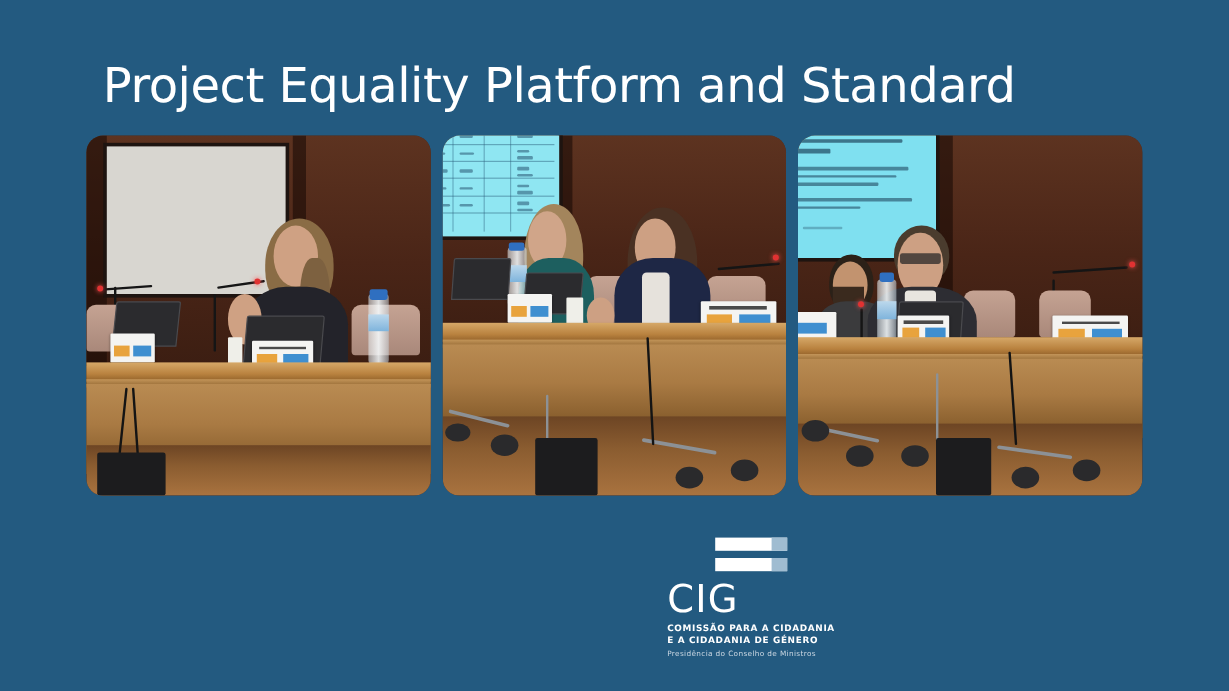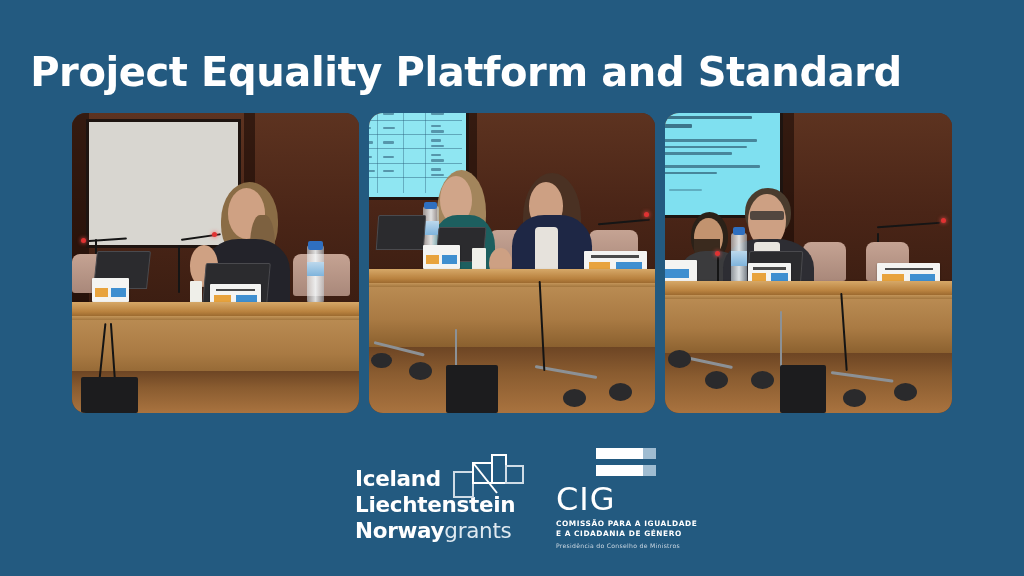--- a/index.html
+++ b/index.html
@@ -23,21 +23,21 @@
 
   
   #title {
     position: absolute;
     left: 0;
     top: 48px;
     width: 932px;
     text-align: center;
     color: #ffffff;
     font-family: "DejaVu Sans", sans-serif;
-    font-weight: bold;
+    font-weight: normal;
     font-size: 40px;
     letter-spacing: -0.4px;
     line-height: 48px;
     white-space: nowrap;
   }
 
   
   #photo-strip {
     position: absolute;
     left: 72px;
@@ -566,45 +566,31 @@
       <div class="chair-wheels" style="left:62%;top:92%;width:8%;height:6%;"></div>
       <div class="chair-wheels" style="left:80%;top:90%;width:8%;height:6%;"></div>
       <div class="speaker-box" style="left:40%;top:84%;width:16%;height:16%;"></div>
       <div class="cable" style="left:62%;top:60%;width:2px;height:26%;transform:rotate(-4deg);"></div>
     </div>
 
   </div>
 
   <div id="logos">
 
-    <div id="grants-logo">
-      <div id="grants-words">
-        <span class="line">Iceland</span>
-        <span class="line">Liechtenstein</span>
-        <span class="line"><span>Norway</span><span class="light">grants</span></span>
-      </div>
-      <svg id="grants-mark" viewBox="0 0 72 44">
-        <rect x="1" y="18" width="19" height="25" fill="none" stroke="#cfdce6" stroke-width="2"></rect>
-        <rect x="20" y="9" width="19" height="20" fill="none" stroke="#ffffff" stroke-width="2"></rect>
-        <rect x="39" y="1" width="14" height="28" fill="none" stroke="#ffffff" stroke-width="2"></rect>
-        <rect x="53" y="12" width="17" height="17" fill="none" stroke="#cfdce6" stroke-width="2"></rect>
-        <line x1="21" y1="10" x2="44" y2="39" stroke="#ffffff" stroke-width="2"></line>
-      </svg>
-    </div>
 
     <div id="cig-logo">
       <div id="cig-bars">
         <div class="cig-bar" style="top:0;">
           <div class="tail"></div>
         </div>
         <div class="cig-bar" style="top:17px;">
           <div class="tail"></div>
         </div>
       </div>
       <div id="cig-word">CIG</div>
-      <div id="cig-sub1">COMISSÃO PARA A IGUALDADE</div>
+      <div id="cig-sub1">COMISSÃO PARA A CIDADANIA</div>
       <div id="cig-sub2">E A CIDADANIA DE GÉNERO</div>
       <div id="cig-sub3">Presidência do Conselho de Ministros</div>
     </div>
 
   </div>
 
 </div>
 
 </body></html>

